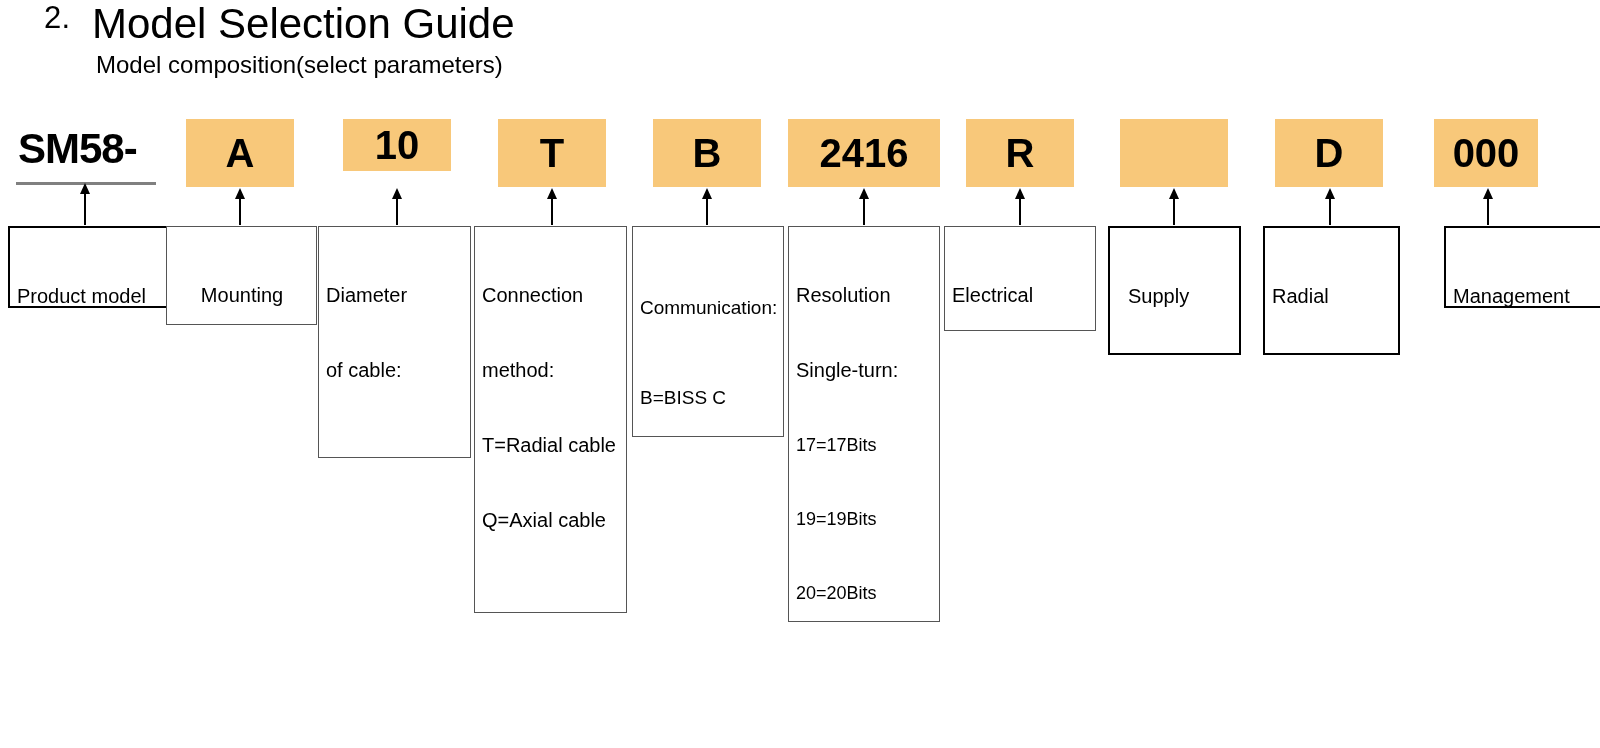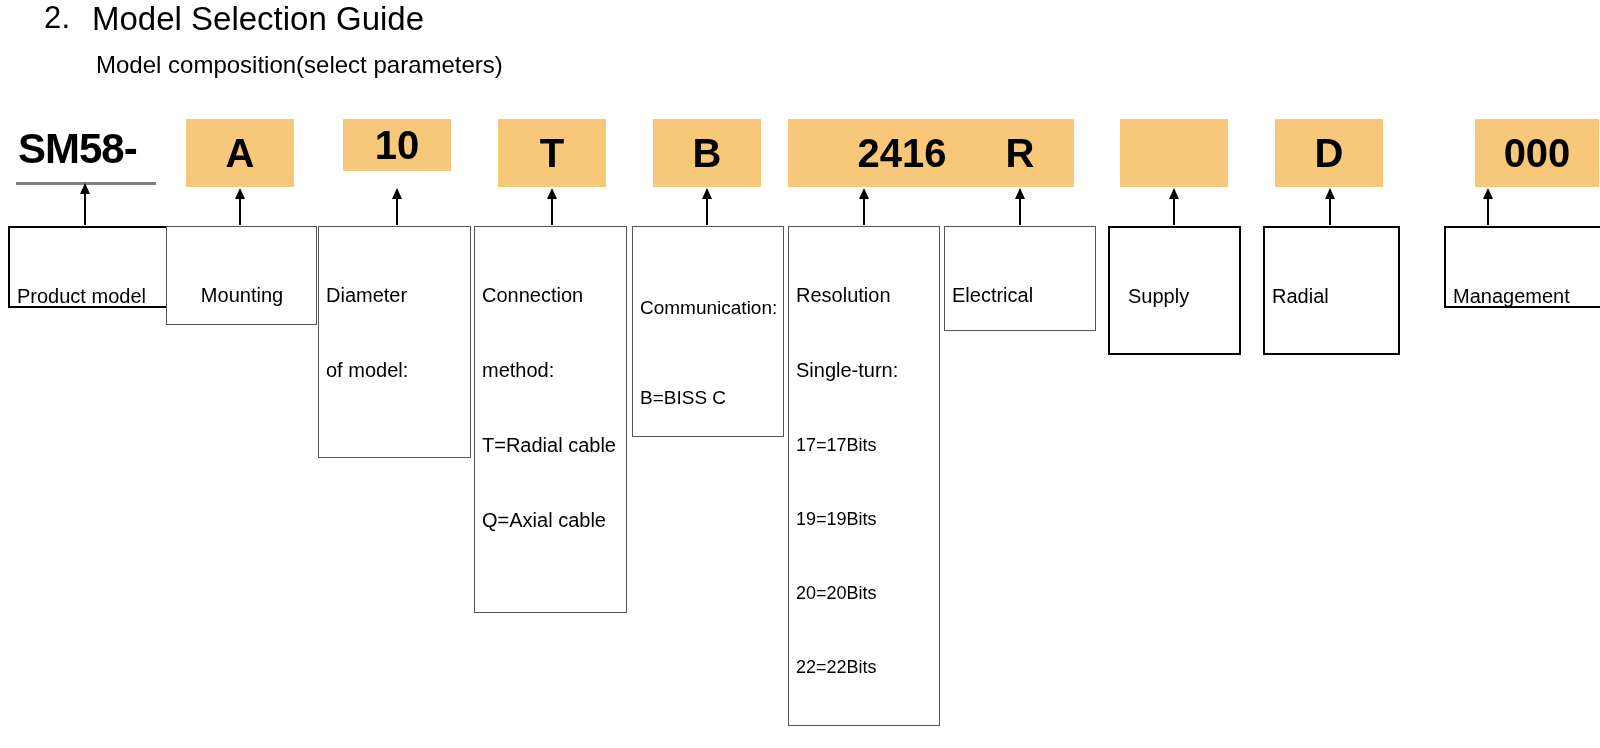--- a/index.html
+++ b/index.html
@@ -22,21 +22,21 @@
     left: 44px;
     top: 0px;
     font-size: 31px;
     font-weight: normal;
     letter-spacing: 0.2px;
   }
   #heading-title {
     position: absolute;
     left: 92px;
     top: 0px;
-    font-size: 33px;
+    font-size: 42px;
     font-weight: normal;
   }
   #subtitle {
     position: absolute;
     left: 96px;
     top: 51px;
     font-size: 24px;
     font-weight: normal;
   }
 
@@ -118,29 +118,29 @@
   <div class="code-series-underline" style="left:16px; top:182px; width:140px;"></div>
 
   <div class="code-chip" style="left:186px; top:119px; width:108px; height:68px;">A</div>
 
   <div class="code-chip" style="left:343px; top:119px; width:108px; height:52px;">10</div>
 
   <div class="code-chip" style="left:498px; top:119px; width:108px; height:68px;">T</div>
 
   <div class="code-chip" style="left:653px; top:119px; width:108px; height:68px;">B</div>
 
-  <div class="code-chip" style="left:788px; top:119px; width:152px; height:68px;padding-left:38px;">2416</div>
+  <div class="code-chip" style="left:788px; top:119px; width:152px; height:68px;">2416</div>
 
   <div class="code-chip" style="left:966px; top:119px; width:108px; height:68px;">R</div>
 
   <div class="code-chip" style="left:1120px; top:119px; width:108px; height:68px;"></div>
 
   <div class="code-chip" style="left:1275px; top:119px; width:108px; height:68px;">D</div>
 
-  <div class="code-chip" style="left:1434px; top:119px; width:124px; height:68px;margin-left:41px;">000</div>
+  <div class="code-chip" style="left:1434px; top:119px; width:104px; height:68px;">000</div>
 </div>
 
 <div>
   <div class="stem" style="left:84px; top:185px; height:40px;"></div>
   <div class="arrowhead" style="left:80px; top:183px;"></div>
 </div>
 <div>
   <div class="stem" style="left:239px; top:190px; height:35px;"></div>
   <div class="arrowhead" style="left:235px; top:188px;"></div>
 </div>
@@ -183,21 +183,21 @@
 </div>
 
 <div class="desc-box thin" style="left:166px; top:226px; width:151px; height:99px;text-align:center;">
   <span class="line">Mounting</span>
   
   
 </div>
 
 <div class="desc-box thin" style="left:318px; top:226px; width:153px; height:232px;">
   <span class="line">Diameter</span>
-  <span class="line">of model:</span>
+  <span class="line">of cable:</span>
   
   
   
   
 </div>
 
 <div class="desc-box thin" style="left:474px; top:226px; width:153px; height:387px;">
   <span class="line">Connection</span>
   <span class="line">method:</span>
   <span class="line">T=Radial cable</span>
@@ -217,21 +217,21 @@
 <div class="desc-box thin" style="left:632px; top:226px; width:152px; height:211px; font-size:19px; line-height:30px;">
   <span class="line">Communication:</span>
   <span class="line">B=BISS C</span>
   
   
   
   
   
 </div>
 
-<div class="desc-box thin" style="left:788px; top:226px; width:152px; height:500px;">
+<div class="desc-box thin" style="left:788px; top:226px; width:152px; height:396px;">
   <span class="line">Resolution</span>
   <span class="line">Single-turn:</span>
   <span class="line sm">17=17Bits</span>
   <span class="line sm">19=19Bits</span>
   <span class="line sm">20=20Bits</span>
   <span class="line sm">22=22Bits</span>
   
   
   
   

